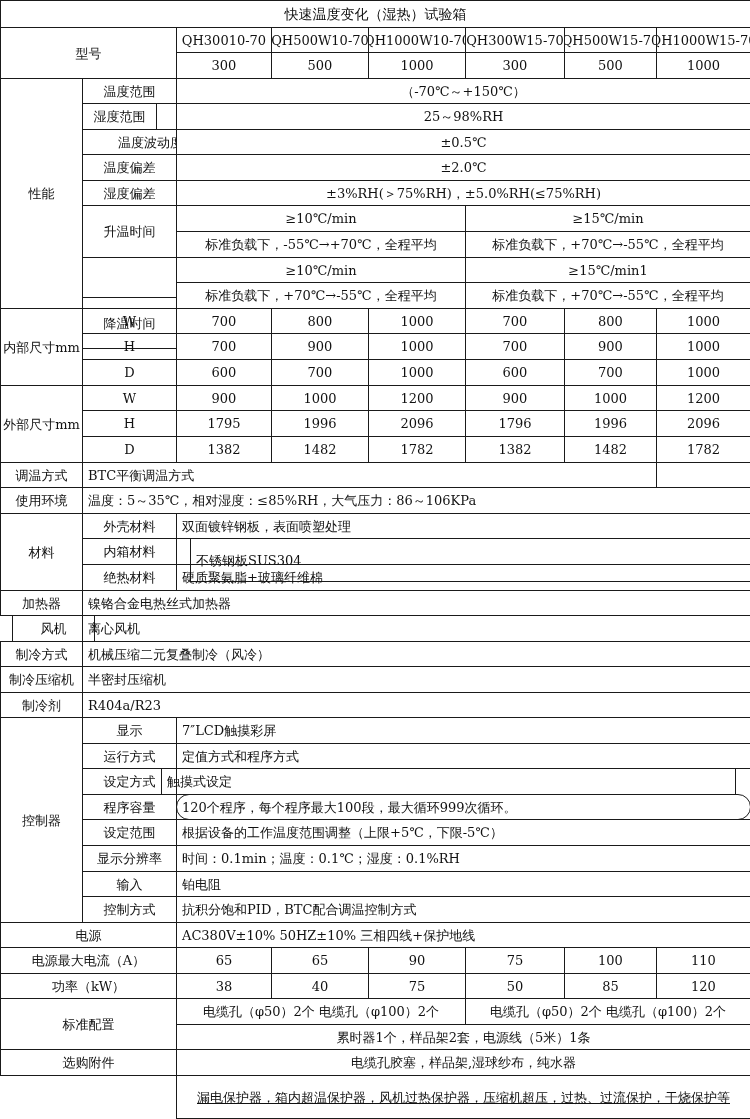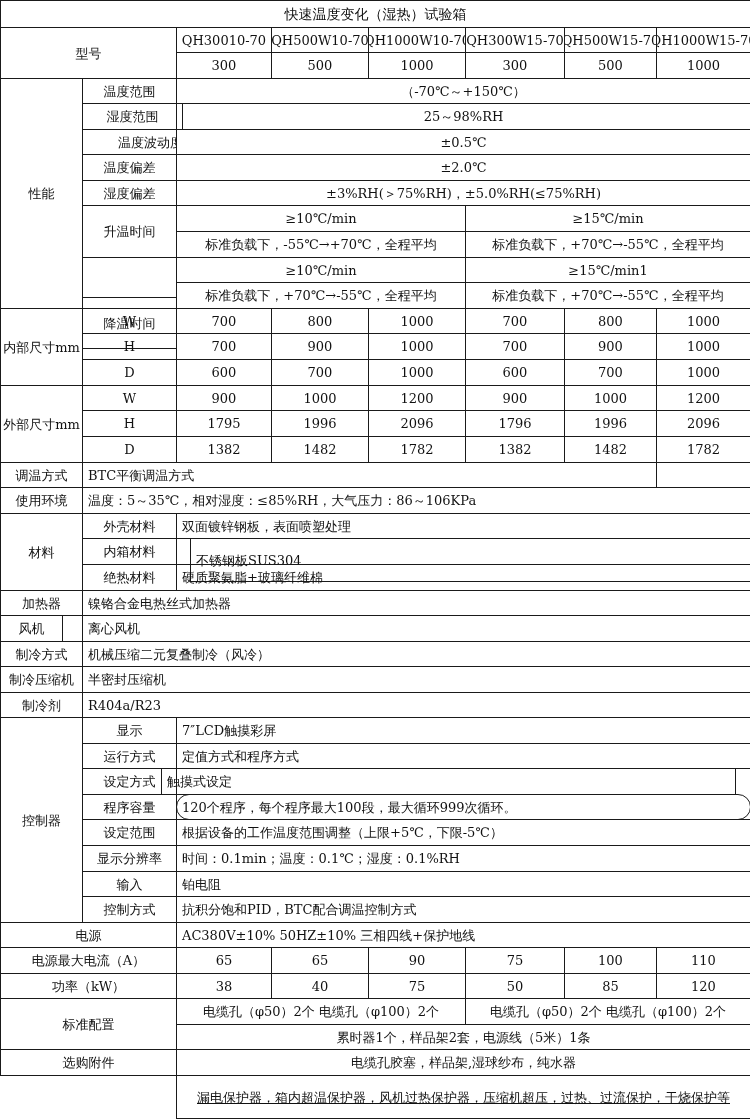--- a/index.html
+++ b/index.html
@@ -27,21 +27,21 @@
     <div class="c" style="left: 656px; top: 27px; width: 95px; height: 26px;">QH1000W15-70</div>
     <div class="c" style="left: 176px; top: 52px; width: 96px; height: 27px;">300</div>
     <div class="c" style="left: 271px; top: 52px; width: 98px; height: 27px;">500</div>
     <div class="c" style="left: 368px; top: 52px; width: 98px; height: 27px;">1000</div>
     <div class="c" style="left: 465px; top: 52px; width: 100px; height: 27px;">300</div>
     <div class="c" style="left: 564px; top: 52px; width: 93px; height: 27px;">500</div>
     <div class="c" style="left: 656px; top: 52px; width: 95px; height: 27px;">1000</div>
     <div class="c" style="left: 0px; top: 78px; width: 83px; height: 231px;">性能</div>
     <div class="c" style="left: 82px; top: 78px; width: 95px; height: 26px;">温度范围</div>
     <div class="c" style="left: 176px; top: 78px; width: 575px; height: 26px;">（-70℃～+150℃）</div>
-    <div class="c" style="left: 82px; top: 103px; width: 101px; height: 27px;">湿度范围</div>
+    <div class="c" style="left: 82px; top: 103px; width: 75px; height: 27px;">湿度范围</div>
     <div class="c" style="left: 176px; top: 103px; width: 575px; height: 27px;">25～98%RH</div>
     <div class="c" style="left: 82px; top: 129px; width: 95px; height: 26px; padding-left: 44px;">温度波动度</div>
     <div class="c" style="left: 176px; top: 129px; width: 575px; height: 26px;">±0.5℃</div>
     <div class="c" style="left: 82px; top: 154px; width: 95px; height: 27px;">温度偏差</div>
     <div class="c" style="left: 176px; top: 154px; width: 575px; height: 27px;">±2.0℃</div>
     <div class="c" style="left: 82px; top: 180px; width: 95px; height: 26px;">湿度偏差</div>
     <div class="c" style="left: 176px; top: 180px; width: 575px; height: 26px;">±3%RH(＞75%RH)，±5.0%RH(≤75%RH)</div>
     <div class="c" style="left: 82px; top: 205px; width: 95px; height: 53px;">升温时间</div>
     <div class="c" style="left: 176px; top: 205px; width: 290px; height: 27px;">≥10℃/min</div>
     <div class="c" style="left: 465px; top: 205px; width: 286px; height: 27px;">≥15℃/min</div>
@@ -67,21 +67,21 @@
     <div class="c l" style="left: 82px; top: 487px; width: 669px; height: 27px;">温度：5～35℃，相对湿度：≤85%RH，大气压力：86～106KPa</div>
     <div class="c" style="left: 0px; top: 513px; width: 83px; height: 78px;">材料</div>
     <div class="c" style="left: 82px; top: 513px; width: 95px; height: 26px;">外壳材料</div>
     <div class="c l" style="left: 176px; top: 513px; width: 575px; height: 26px;">双面镀锌钢板，表面喷塑处理</div>
     <div class="c" style="left: 82px; top: 538px; width: 95px; height: 27px;">内箱材料</div>
     <div class="c l" style="left: 176px; top: 538px; width: 575px; height: 44px; margin-left: 14px;">不锈钢板SUS304</div>
     <div class="c" style="left: 82px; top: 564px; width: 95px; height: 27px;">绝热材料</div>
     <div class="c l" style="left: 176px; top: 564px; width: 575px; height: 27px;">硬质聚氨脂+玻璃纤维棉</div>
     <div class="c" style="left: 0px; top: 590px; width: 83px; height: 26px;">加热器</div>
     <div class="c l" style="left: 82px; top: 590px; width: 669px; height: 26px;">镍铬合金电热丝式加热器</div>
-    <div class="c" style="left: 0px; top: 615px; width: 63px; height: 27px;">风机</div>
+    <div class="c" style="left: 12px; top: 615px; width: 83px; height: 27px;">风机</div>
     <div class="c l" style="left: 82px; top: 615px; width: 669px; height: 27px;">离心风机</div>
     <div class="c" style="left: 0px; top: 641px; width: 83px; height: 26px;">制冷方式</div>
     <div class="c l" style="left: 82px; top: 641px; width: 669px; height: 26px;">机械压缩二元复叠制冷（风冷）</div>
     <div class="c" style="left: 0px; top: 666px; width: 83px; height: 27px;">制冷压缩机</div>
     <div class="c l" style="left: 82px; top: 666px; width: 669px; height: 27px;">半密封压缩机</div>
     <div class="c" style="left: 0px; top: 692px; width: 83px; height: 26px;">制冷剂</div>
     <div class="c l" style="left: 82px; top: 692px; width: 669px; height: 26px;">R404a/R23</div>
     <div class="c" style="left: 0px; top: 717px; width: 83px; height: 206px;">控制器</div>
     <div class="c" style="left: 82px; top: 717px; width: 95px; height: 27px;">显示</div>
     <div class="c l" style="left: 176px; top: 717px; width: 575px; height: 27px;">7″LCD触摸彩屏</div>

